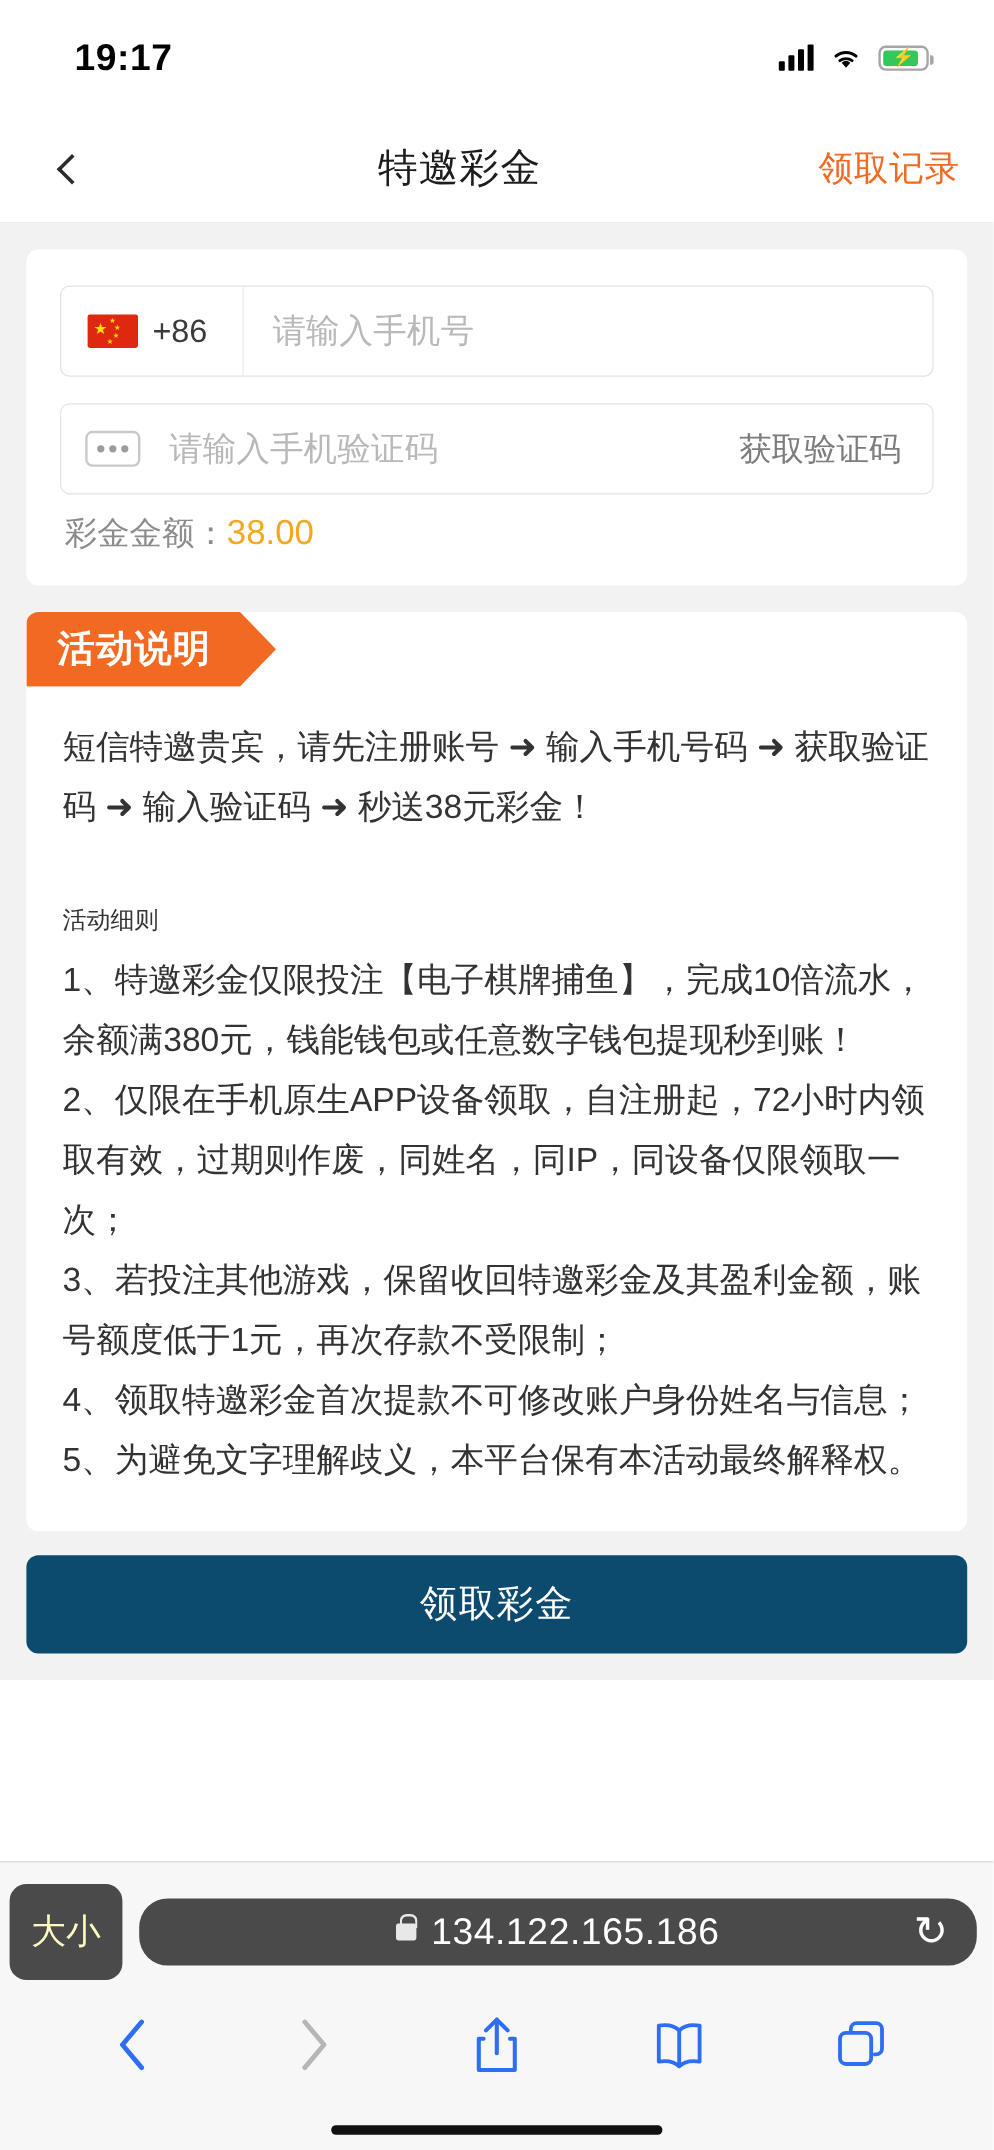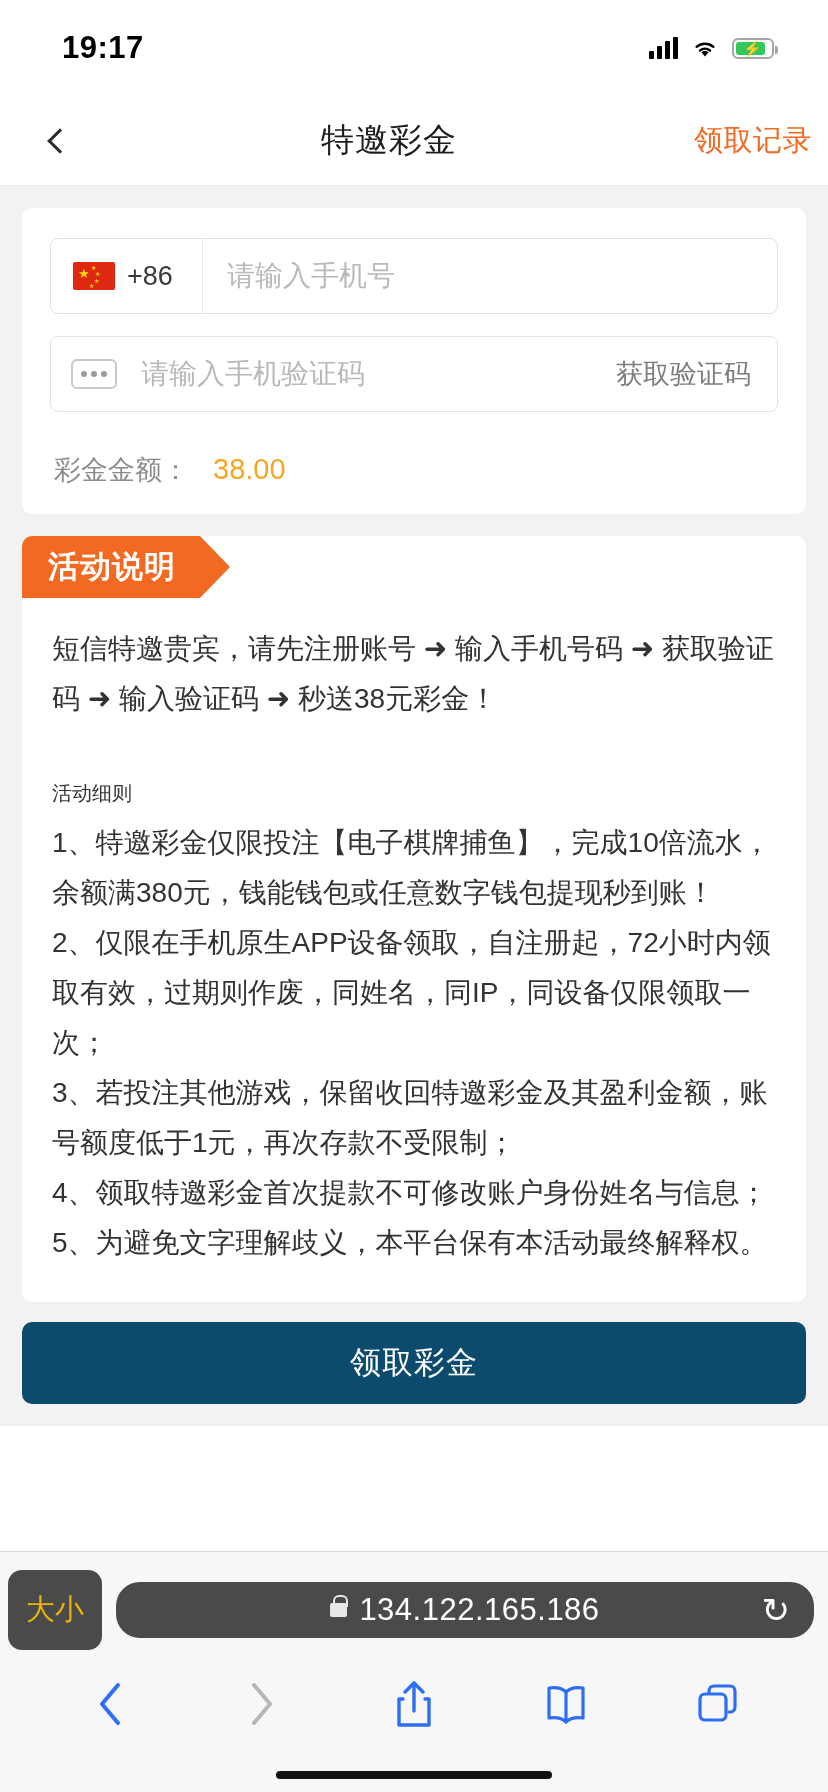--- a/index.html
+++ b/index.html
@@ -86,21 +86,21 @@
     color: #fff;
     line-height: 1;
   }
 
   
   .nav-bar {
     height: 90px;
     display: flex;
     align-items: center;
     justify-content: space-between;
-    padding: 0 16px 0 30px;
+    padding: 0 28px 0 30px;
     background: #ffffff;
     border-bottom: 1px solid #ececec;
   }
   .back-btn {
     width: 54px; height: 54px;
     display: flex;
     align-items: center;
     justify-content: center;
   }
   .chev-left {
@@ -211,24 +211,24 @@
     display: block;
   }
   .get-code {
     font-size: 27px;
     color: #7d7d7d;
     padding-right: 26px;
     white-space: nowrap;
   }
 
   .amount-row {
-    margin-top: 40px;
+    margin-top: 14px;
     display: flex;
     align-items: baseline;
-    gap: 24px;
+    gap: 0;
     padding-left: 4px;
   }
   .amount-label {
     font-size: 27px;
     color: #8c8c8c;
   }
   .amount-value {
     font-size: 29px;
     color: #f5a623;
     font-weight: 500;
@@ -308,21 +308,21 @@
     padding-top: 18px;
   }
   .url-row {
     display: flex;
     align-items: center;
     gap: 14px;
     padding: 0 14px;
   }
   .size-pill {
     background: #4a4a4a;
-    color: #eab308;
+    color: #fef9c3;
     height: 80px;
     border-radius: 14px;
     display: flex;
     align-items: center;
     justify-content: center;
     padding: 0 18px;
     font-size: 29px;
     flex: none;
     margin-left: -6px;
   }

